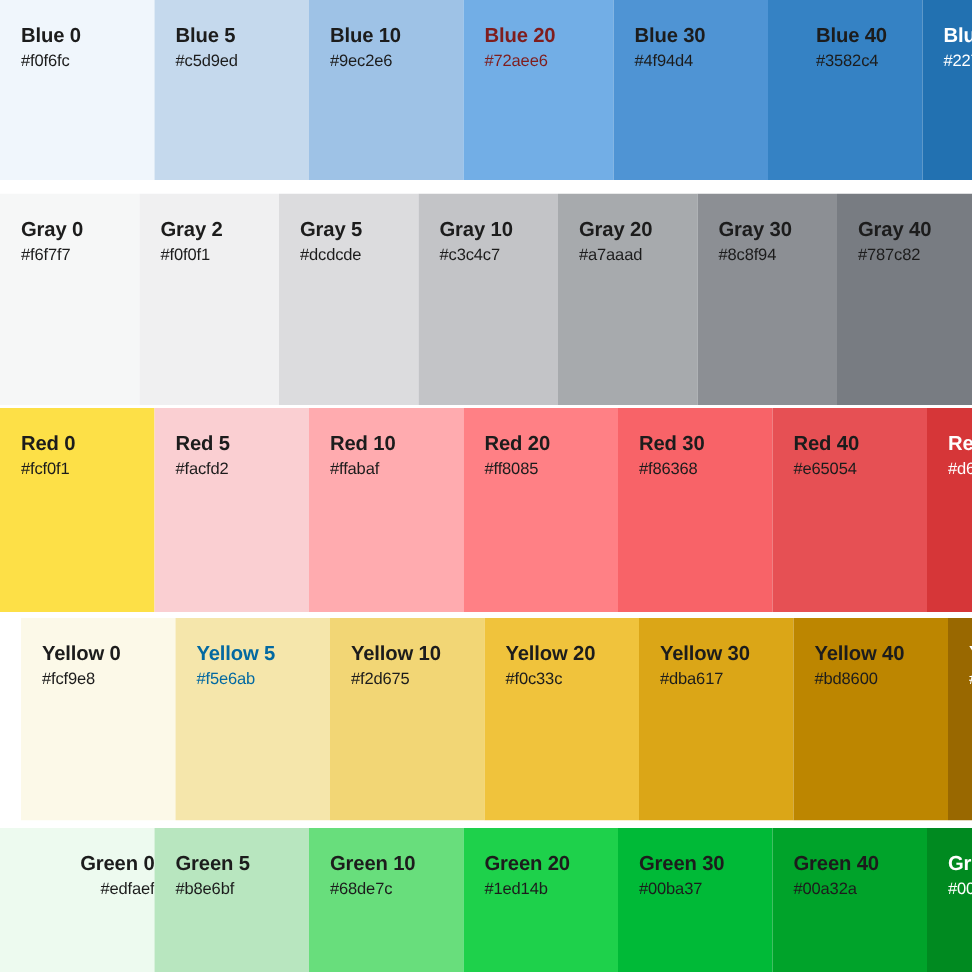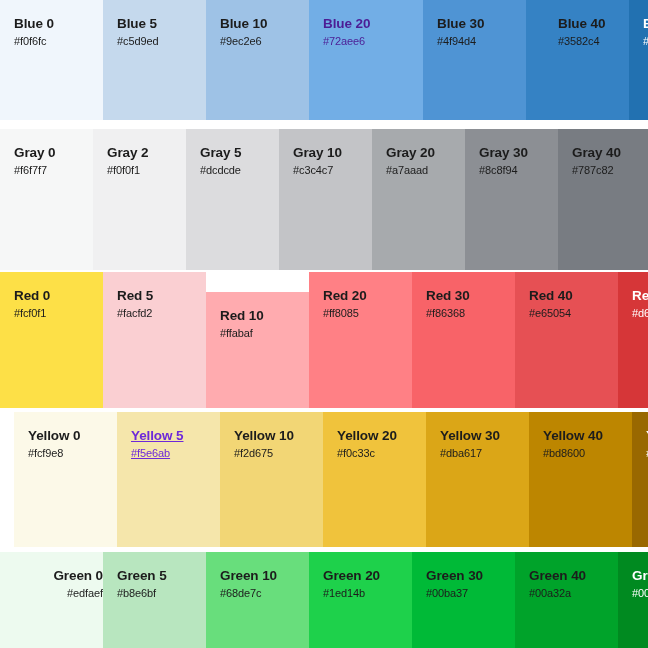--- a/index.html
+++ b/index.html
@@ -68,21 +68,21 @@
         <div class="swatch-hex">#f0f6fc</div>
       </div>
       <div class="swatch" style="width: 103px; background: rgb(197, 217, 237); color: rgb(28, 28, 28);">
         <div class="swatch-name">Blue 5</div>
         <div class="swatch-hex">#c5d9ed</div>
       </div>
       <div class="swatch" style="width: 103px; background: rgb(158, 194, 230); color: rgb(28, 28, 28);">
         <div class="swatch-name">Blue 10</div>
         <div class="swatch-hex">#9ec2e6</div>
       </div>
-      <div class="swatch" style="width: 114px; background: rgb(114, 174, 230); color: #4c1d95;">
+      <div class="swatch" style="width: 100px; background: rgb(114, 174, 230); color: #7f1d1d;">
         <div class="swatch-name">Blue 20</div>
         <div class="swatch-hex">#72aee6</div>
       </div>
       <div class="swatch" style="width: 103px; background: rgb(79, 148, 212); color: rgb(28, 28, 28);">
         <div class="swatch-name">Blue 30</div>
         <div class="swatch-hex">#4f94d4</div>
       </div>
       <div class="swatch" style="width: 103px; background: rgb(53, 130, 196); color: rgb(28, 28, 28); padding-left: 32px;">
         <div class="swatch-name">Blue 40</div>
         <div class="swatch-hex">#3582c4</div>
@@ -126,21 +126,21 @@
     <div class="row-gap" style="height: 2px;"></div>
     <div class="swatch-row" style="height: 136px;">
       <div class="swatch" style="width: 103px; background: #fde047; color: rgb(28, 28, 28);">
         <div class="swatch-name">Red 0</div>
         <div class="swatch-hex">#fcf0f1</div>
       </div>
       <div class="swatch" style="width: 103px; background: rgb(250, 207, 210); color: rgb(28, 28, 28);">
         <div class="swatch-name">Red 5</div>
         <div class="swatch-hex">#facfd2</div>
       </div>
-      <div class="swatch" style="width: 103px; background: rgb(255, 171, 175); color: rgb(28, 28, 28); margin-top: 20px;">
+      <div class="swatch" style="width: 103px; background: rgb(255, 171, 175); color: rgb(28, 28, 28);">
         <div class="swatch-name">Red 10</div>
         <div class="swatch-hex">#ffabaf</div>
       </div>
       <div class="swatch" style="width: 103px; background: rgb(255, 128, 133); color: rgb(28, 28, 28);">
         <div class="swatch-name">Red 20</div>
         <div class="swatch-hex">#ff8085</div>
       </div>
       <div class="swatch" style="width: 103px; background: rgb(248, 99, 104); color: rgb(28, 28, 28);">
         <div class="swatch-name">Red 30</div>
         <div class="swatch-hex">#f86368</div>
@@ -153,21 +153,21 @@
         <div class="swatch-name">Red 50</div>
         <div class="swatch-hex">#d63638</div>
       </div>
     </div>
     <div class="row-gap" style="height: 4px;"></div>
     <div class="swatch-row" style="height: 135px; margin-left: 14px;">
       <div class="swatch" style="width: 103px; background: rgb(252, 249, 232); color: rgb(28, 28, 28);">
         <div class="swatch-name">Yellow 0</div>
         <div class="swatch-hex">#fcf9e8</div>
       </div>
-      <div class="swatch" style="width: 103px; background: rgb(245, 230, 171); color: #6d28d9; text-decoration: underline;">
+      <div class="swatch" style="width: 103px; background: rgb(245, 230, 171); color: #0369a1;">
         <div class="swatch-name">Yellow 5</div>
         <div class="swatch-hex">#f5e6ab</div>
       </div>
       <div class="swatch" style="width: 103px; background: rgb(242, 214, 117); color: rgb(28, 28, 28);">
         <div class="swatch-name">Yellow 10</div>
         <div class="swatch-hex">#f2d675</div>
       </div>
       <div class="swatch" style="width: 103px; background: rgb(240, 195, 60); color: rgb(28, 28, 28);">
         <div class="swatch-name">Yellow 20</div>
         <div class="swatch-hex">#f0c33c</div>

